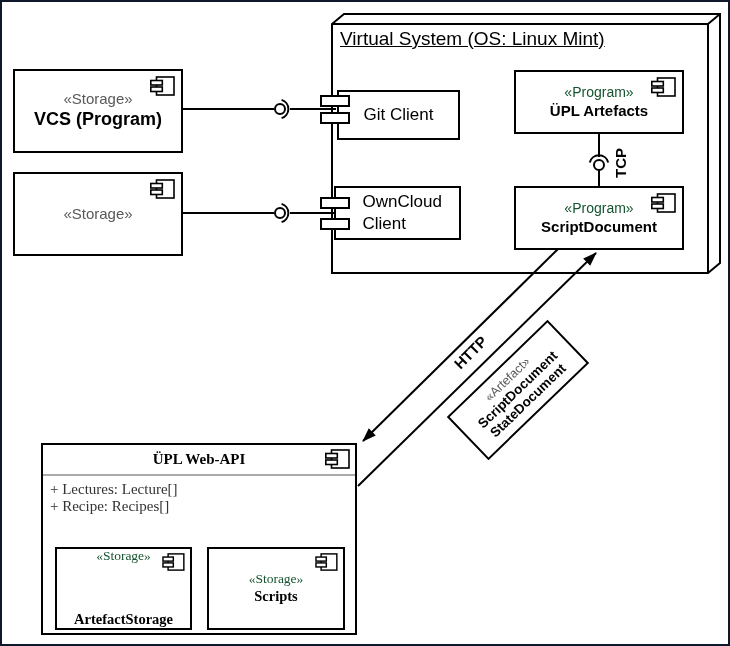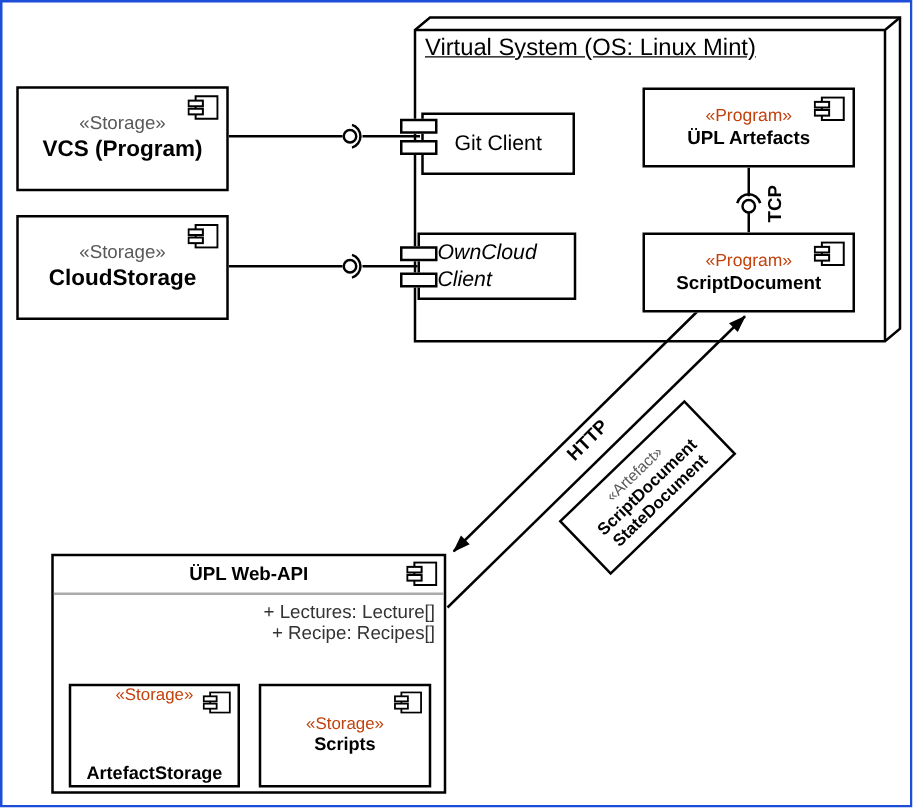--- a/index.html
+++ b/index.html
@@ -1,45 +1,45 @@
 <!DOCTYPE html>
 <html><head>
 <meta charset="utf-8">
 <style>
   html,body { margin:0; padding:0; background:#fff; }
   .frame {
     position:relative; width:730px; height:646px; box-sizing:border-box;
-    background:#fff; border:2px solid #1d4ed8; overflow:hidden;
+    background:#fff; border:2px solid #0f172a; overflow:hidden;
     font-family:"Liberation Sans", sans-serif; color:#000;
   }
   svg.layer { position:absolute; left:0; top:0; z-index:0; }
   .uml-box {
     position:absolute; box-sizing:border-box; background:#fff;
     border:2px solid #000; display:flex; flex-direction:column;
     align-items:center; justify-content:center; text-align:center; z-index:1;
   }
   .comp-icon { position:absolute; top:5px; right:6px; }
   .stereo { color:#595959; font-size:15px; line-height:1.2; }
-  .stereo-sm { color:#c2410c; font-size:14px; line-height:1.2; }
+  .stereo-sm { color:#14532d; font-size:14px; line-height:1.2; }
   .bname { font-weight:bold; font-size:18px; line-height:1.3; }
   .bname-sm { font-weight:bold; font-size:15px; line-height:1.3; }
   .plain-name { font-size:17px; }
   .vs-title {
     position:absolute; left:338px; top:26px; font-size:19px;
     text-decoration:underline; z-index:1; white-space:nowrap;
   }
   .port {
     position:absolute; width:30px; height:12px; background:#fff;
     border:2px solid #000; box-sizing:border-box; z-index:2;
   }
   .webapi-title { height:29px; width:100%; display:flex; align-items:center;
     justify-content:center; font-weight:bold; font-size:15px; flex:0 0 auto; }
   .webapi-sep { width:100%; border-top:2px solid #aaa; flex:0 0 auto; }
   .webapi-attrs { width:100%; box-sizing:border-box; padding:5px 7px;
-    text-align:right; font-size:15px; line-height:17px; color:#333; flex:0 0 auto; }
+    text-align:left; font-size:15px; line-height:17px; color:#333; flex:0 0 auto; }
   .rot-label {
     position:absolute; left:446px; top:358px; width:140px; height:60px;
     box-sizing:border-box; background:#fff; border:2px solid #000;
     transform:rotate(-44deg); display:flex; flex-direction:column;
     align-items:center; justify-content:center; text-align:center;
     z-index:3; line-height:1.12;
   }
   .rot-label .stereo-xs { color:#595959; font-size:12.5px; }
   .rot-label .doc { font-weight:bold; font-size:13.5px; }
   .edge-label { position:absolute; display:flex; align-items:center;
@@ -102,28 +102,27 @@
     <div class="bname">VCS (Program)</div>
   </div>
 
   <div class="uml-box" style="left:11px; top:170px; width:170px; height:84px;">
     <svg class="comp-icon" width="25" height="20" viewBox="0 0 25 20">
       <rect x="6.5" y="1" width="17.5" height="18" fill="#fff" stroke="#000" stroke-width="1.6"></rect>
       <rect x="0.8" y="4.5" width="11.5" height="4.5" fill="#fff" stroke="#000" stroke-width="1.6"></rect>
       <rect x="0.8" y="11" width="11.5" height="4.5" fill="#fff" stroke="#000" stroke-width="1.6"></rect>
     </svg>
     <div class="stereo">«Storage»</div>
-    <div class="bname">CloudStorage</div>
   </div>
 
   <div class="uml-box" style="left:335px; top:88px; width:123px; height:50px;">
     <div class="plain-name">Git Client</div>
   </div>
 
-  <div class="uml-box" style="left:332px; top:184px; width:127px; height:54px; align-items:flex-start; padding-left:14px; text-align:left;font-style:italic;">
+  <div class="uml-box" style="left:332px; top:184px; width:127px; height:54px; align-items:center; padding-left:14px; text-align:left;">
     <div class="plain-name" style="width:84px; line-height:1.3;">OwnCloud Client</div>
   </div>
 
   <div class="uml-box" style="left:512px; top:68px; width:170px; height:64px;">
     <svg class="comp-icon" width="25" height="20" viewBox="0 0 25 20">
       <rect x="6.5" y="1" width="17.5" height="18" fill="#fff" stroke="#000" stroke-width="1.6"></rect>
       <rect x="0.8" y="4.5" width="11.5" height="4.5" fill="#fff" stroke="#000" stroke-width="1.6"></rect>
       <rect x="0.8" y="11" width="11.5" height="4.5" fill="#fff" stroke="#000" stroke-width="1.6"></rect>
     </svg>
     <div class="stereo-sm">«Program»</div>
@@ -138,21 +137,21 @@
     </svg>
     <div class="stereo-sm">«Program»</div>
     <div class="bname-sm">ScriptDocument</div>
   </div>
 
   <div class="port" style="left:318px; top:93px;"></div>
   <div class="port" style="left:318px; top:110px;"></div>
   <div class="port" style="left:318px; top:195px;"></div>
   <div class="port" style="left:318px; top:216px;"></div>
 
-  <div class="uml-box" style="left:39px; top:441px; width:316px; height:192px; justify-content:flex-start;">
+  <div class="uml-box" style="left:39px; top:441px; width:316px; height:192px; justify-content:flex-start;font-family:Liberation Serif, serif;">
     <svg class="comp-icon" style="top:4px; right:5px;" width="25" height="20" viewBox="0 0 25 20">
       <rect x="6.5" y="1" width="17.5" height="18" fill="#fff" stroke="#000" stroke-width="1.6"></rect>
       <rect x="0.8" y="4.5" width="11.5" height="4.5" fill="#fff" stroke="#000" stroke-width="1.6"></rect>
       <rect x="0.8" y="11" width="11.5" height="4.5" fill="#fff" stroke="#000" stroke-width="1.6"></rect>
     </svg>
     <div class="webapi-title">ÜPL Web-API</div>
     <div class="webapi-sep"></div>
     <div class="webapi-attrs">
       <div>+ Lectures: Lecture[]</div>
       <div>+ Recipe: Recipes[]</div>

